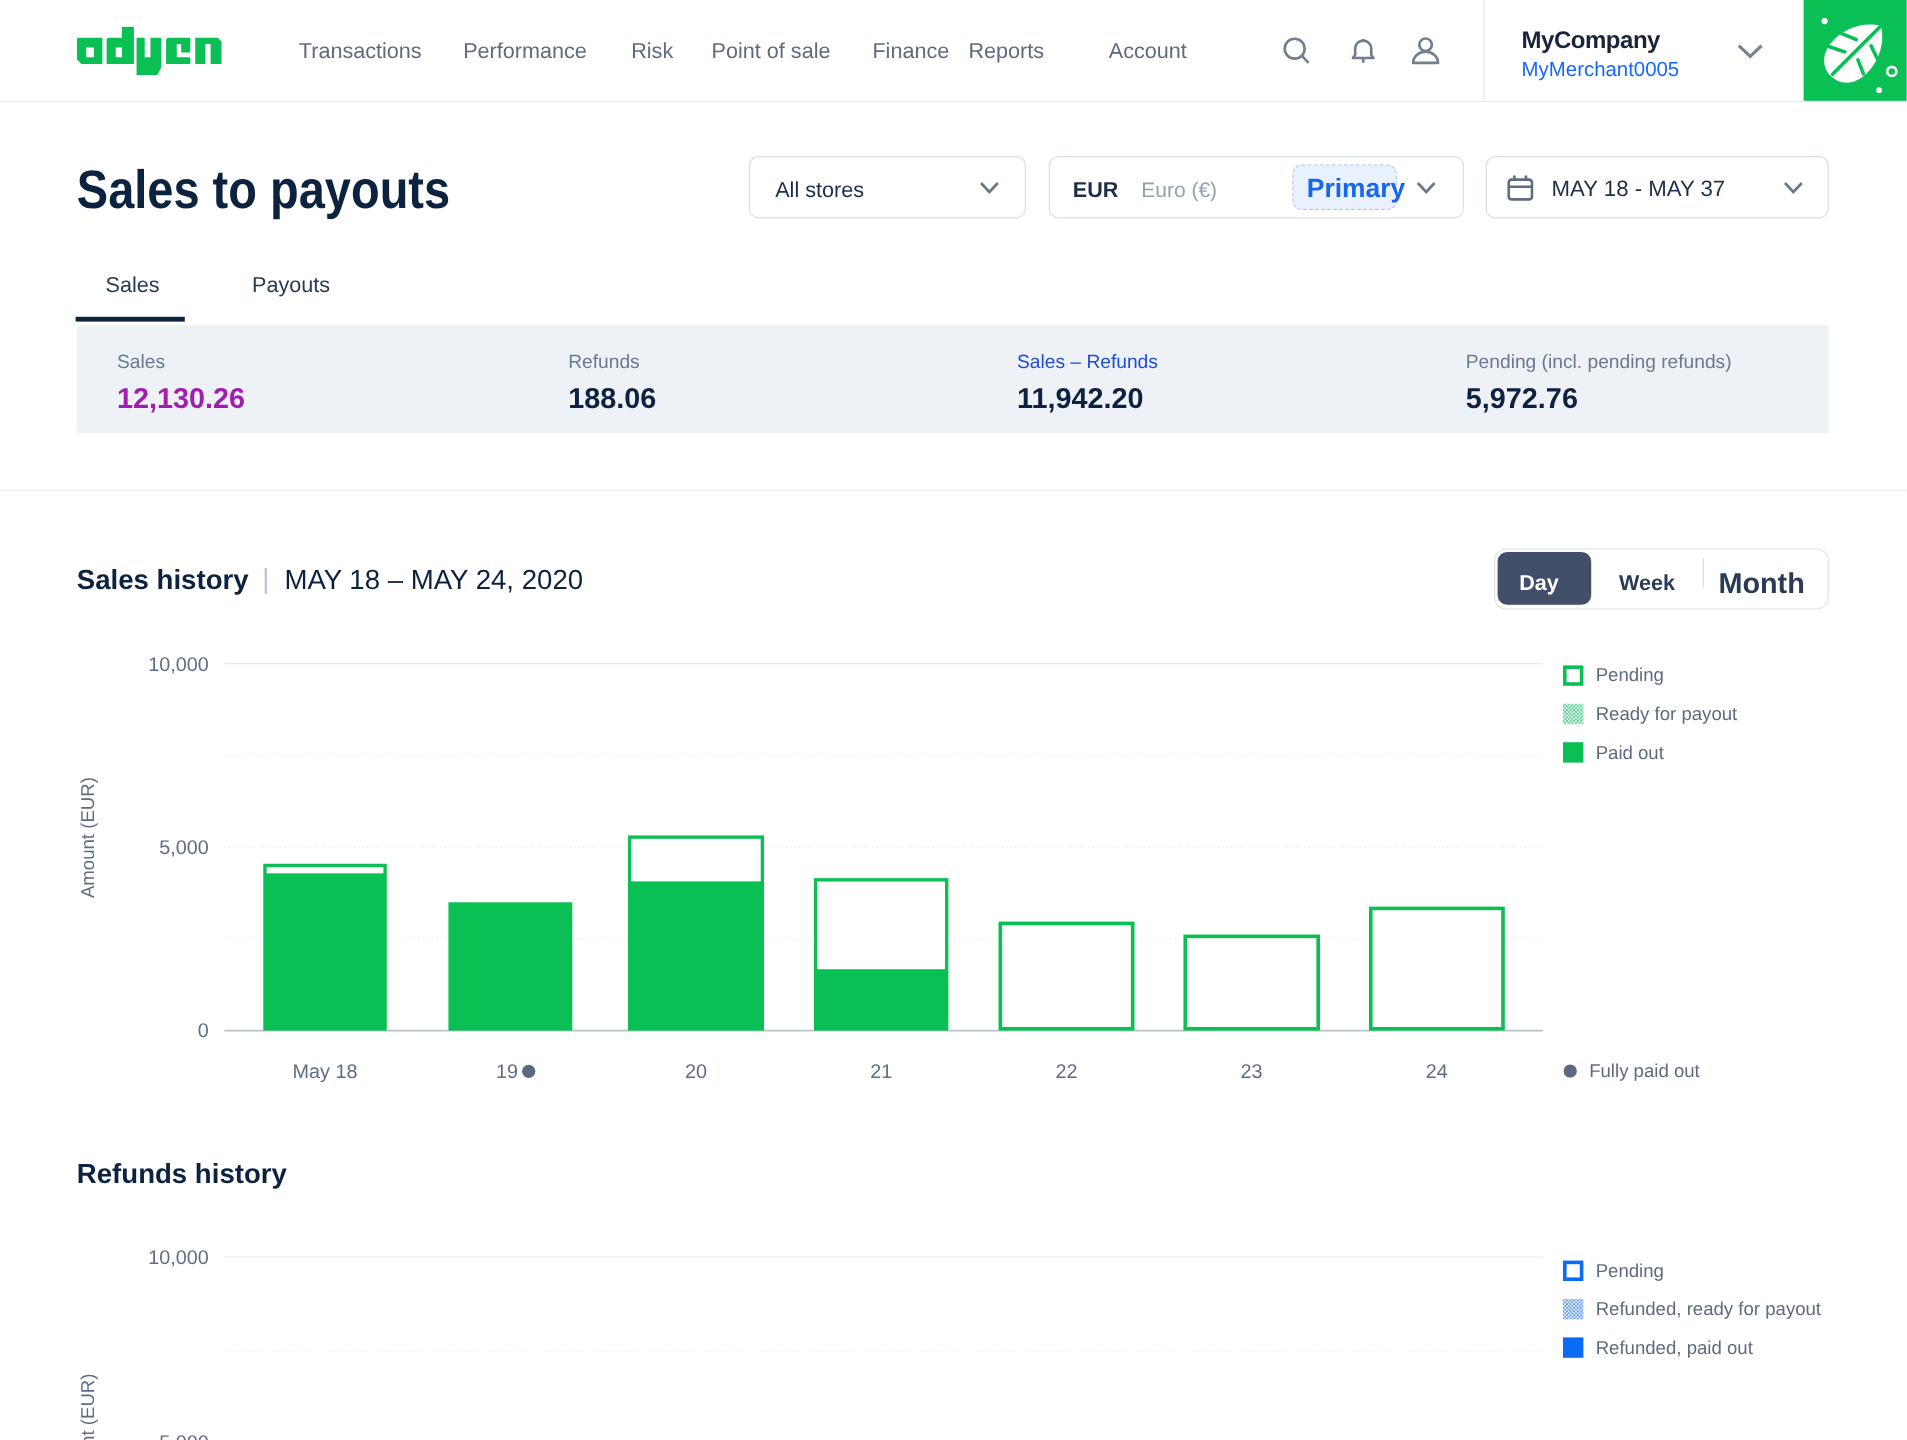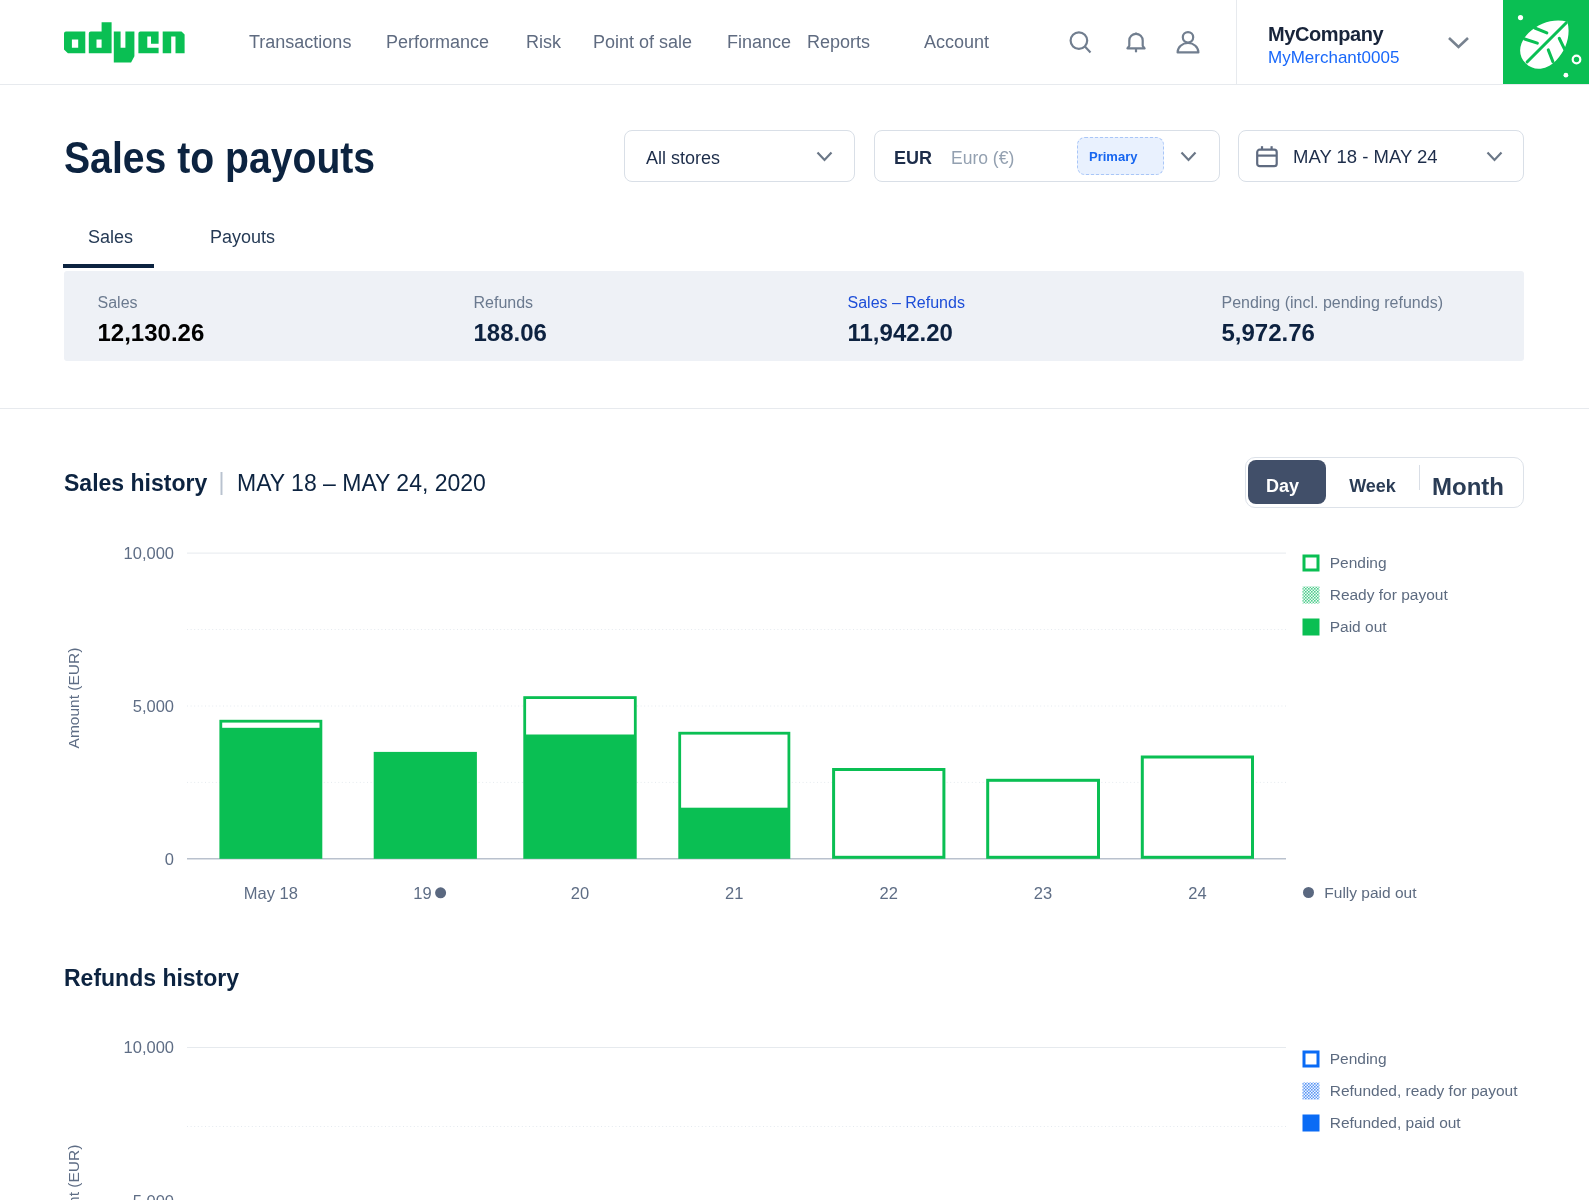--- a/index.html
+++ b/index.html
@@ -77,44 +77,44 @@
 <div class="box" style="left:624px;width:229px;"></div>
 <div class="abs" style="left:646px;top:149px;font-size:18px;color:#1d2d4a;line-height:18px;">All stores</div>
 <svg class="abs" style="left:816px;top:151px;" width="17" height="11" viewBox="0 0 17 11" fill="none" stroke="#6b7787" stroke-width="2.2">
     <polyline points="1.5,1.5 8.5,9 15.5,1.5"></polyline>
   </svg>
 
 <div class="box" style="left:874px;width:344px;"></div>
 <div class="abs" style="left:894px;top:149px;font-size:18px;font-weight:bold;color:#1d2d4a;line-height:18px;">EUR</div>
 <div class="abs" style="left:951px;top:149px;font-size:17.5px;color:#93a0b0;line-height:18px;">Euro (€)</div>
 <div class="abs" style="left:1077px;top:137px;width:85px;height:36px;background:#e9f1fe;border:1px dashed #a9c6f7;border-radius:8px;"></div>
-<div class="abs" style="left:1089px;top:148px;font-size:13px;font-weight:bold;color:#1766f0;line-height:17px;">Primary</div>
+<div class="abs" style="left:1089px;top:148px;font-size:22px;font-weight:bold;color:#1766f0;line-height:17px;">Primary</div>
 <svg class="abs" style="left:1180px;top:151px;" width="17" height="11" viewBox="0 0 17 11" fill="none" stroke="#6b7787" stroke-width="2.2">
     <polyline points="1.5,1.5 8.5,9 15.5,1.5"></polyline>
   </svg>
 
 <div class="box" style="left:1238px;width:284px;"></div>
 <svg class="abs" style="left:1256px;top:145px;" width="22" height="23" viewBox="0 0 22 23" fill="none" stroke="#5f6b80" stroke-width="2.2">
   <rect x="1.2" y="4.7" width="19.5" height="16.5" rx="2.5"></rect>
   <line x1="1.2" y1="10.6" x2="20.7" y2="10.6"></line>
   <line x1="6" y1="1.2" x2="6" y2="4.7"></line>
   <line x1="15.6" y1="1.2" x2="15.6" y2="4.7"></line>
 </svg>
-<div class="abs" style="left:1293px;top:148px;font-size:18.5px;color:#1d2d4a;line-height:18px;">MAY 18 - MAY 24</div>
+<div class="abs" style="left:1293px;top:148px;font-size:18.5px;color:#1d2d4a;line-height:18px;">MAY 18 - MAY 37</div>
 <svg class="abs" style="left:1486px;top:151px;" width="17" height="11" viewBox="0 0 17 11" fill="none" stroke="#6b7787" stroke-width="2.2">
     <polyline points="1.5,1.5 8.5,9 15.5,1.5"></polyline>
   </svg>
 
 <div class="abs navy" style="left:88px;top:228px;font-size:18px;line-height:18px;color:#253a55;">Sales</div>
 <div class="abs navy" style="left:210px;top:228px;font-size:18px;line-height:18px;color:#253a55;">Payouts</div>
 <div class="abs" style="left:63px;top:264px;width:91px;height:4px;background:#0c2340;"></div>
 
 <div class="abs" style="left:64px;top:271px;width:1460px;height:90px;background:#eef1f6;border-radius:3px;"></div>
 <div class="abs" style="left:97.5px;top:294px;font-size:16px;color:#6b7a8f;line-height:17px;">Sales</div>
-<div class="abs" style="left:97.5px;top:321px;font-size:24px;font-weight:bold;color:#000000;line-height:23px;">12,130.26</div>
+<div class="abs" style="left:97.5px;top:321px;font-size:24px;font-weight:bold;color:#a21caf;line-height:23px;">12,130.26</div>
 <div class="abs" style="left:473.5px;top:294px;font-size:16px;color:#6b7a8f;line-height:17px;">Refunds</div>
 <div class="abs" style="left:473.5px;top:321px;font-size:24px;font-weight:bold;color:#0d2240;line-height:23px;">188.06</div>
 <div class="abs" style="left:847.5px;top:294px;font-size:16px;color:#1d4ed8;line-height:17px;">Sales – Refunds</div>
 <div class="abs" style="left:847.5px;top:321px;font-size:24px;font-weight:bold;color:#0d2240;line-height:23px;">11,942.20</div>
 <div class="abs" style="left:1221.5px;top:294px;font-size:16px;color:#6b7a8f;line-height:17px;">Pending (incl. pending refunds)</div>
 <div class="abs" style="left:1221.5px;top:321px;font-size:24px;font-weight:bold;color:#0d2240;line-height:23px;">5,972.76</div>
 
 <div class="abs" style="left:0;top:408px;width:1589px;height:1px;background:#e7eaee;"></div>
 
 <div class="abs" style="left:64px;top:472px;font-size:23px;font-weight:bold;color:#0c2340;line-height:23px;">Sales history</div>

